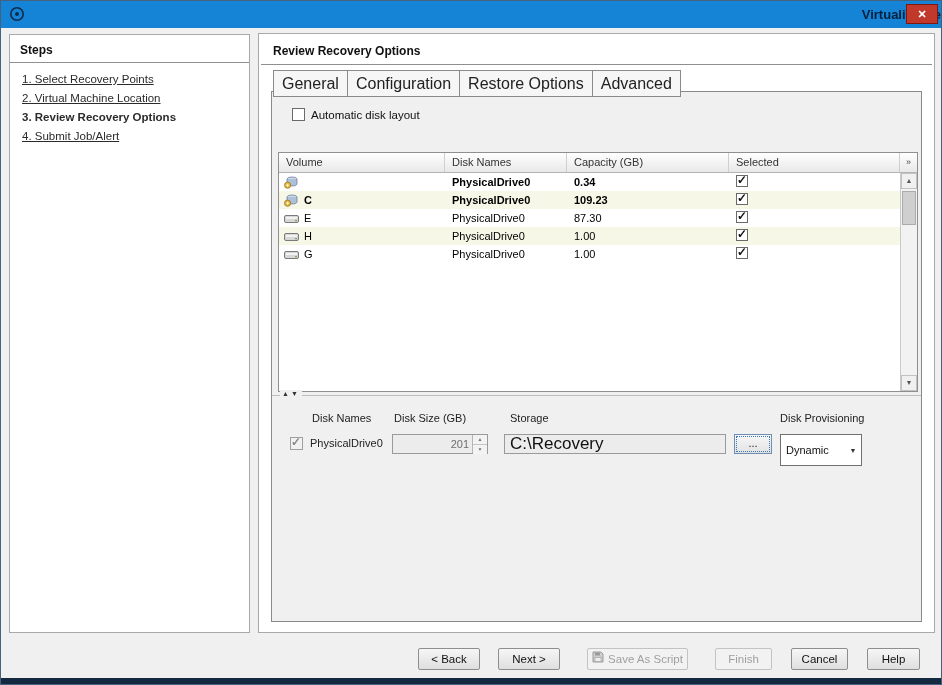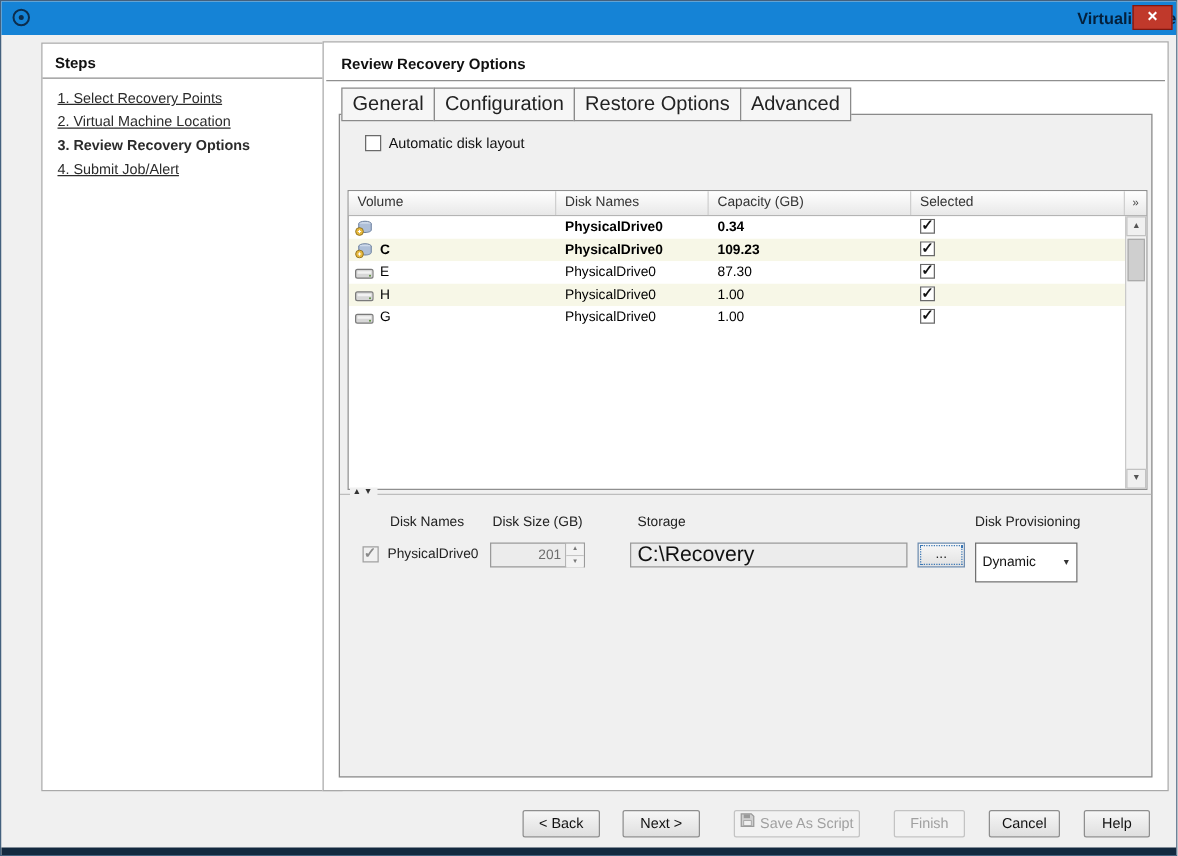--- a/index.html
+++ b/index.html
@@ -15,21 +15,21 @@
   .app-icon { position:absolute; left:8px; top:5px; width:16px; height:16px; }
   .title { position:absolute; left:0; right:0; text-align:right; font-size:13px;
            font-weight:bold; color:#04203c; line-height:27px; }
   .close-btn { position:absolute; right:3px; top:3px; width:32px; height:20px;
                background:#c0392b; border:1px solid #7e1710; color:#fff;
                font-size:11px; font-weight:bold; text-align:center; line-height:18px;
                cursor:default; }
 
   
   .sidebar { position:absolute; left:8px; top:33px; width:241px; height:599px;
-             background:#fff; border:1px solid #a9a9a9;margin-left:24px; }
+             background:#fff; border:1px solid #a9a9a9; }
   .steps-heading { font-size:12px; font-weight:bold; color:#111;
                    padding:8px 10px 5px 10px; border-bottom:1px solid #8f8f8f; }
   .steps-list { list-style:none; padding:10px 0 0 12px; }
   .steps-list li { font-size:11.5px; margin-bottom:7px; color:#2b2b2b; }
   .step-link { text-decoration:underline; cursor:default; }
   .step-current { font-weight:bold; text-decoration:none; color:#000; }
 
   .content { position:absolute; left:257px; top:32px; width:677px; height:600px;
              background:#fff; border:1px solid #a9a9a9; }
   .content-heading { font-size:12px; font-weight:bold; color:#111;
@@ -98,21 +98,21 @@
   
   .detail-label { position:absolute; font-size:11px; color:#222; }
   .dl-names { left:40px; top:320px; }
   .dl-size  { left:122px; top:320px; }
   .dl-storage { left:238px; top:320px; }
   .dl-prov  { left:508px; top:320px; }
 
   .detail-cb { position:absolute; left:18px; top:345px; }
   .detail-diskname { position:absolute; left:38px; top:345px; font-size:11px; color:#222; }
 
-  .spinner { position:absolute; left:120px; top:342px; width:76px; height:20px;
+  .spinner { position:absolute; left:120px; top:342px; width:96px; height:20px;
              background:#ececec; border:1px solid #9a9a9a; display:flex; }
   .spin-val { flex:1; font-size:11px; color:#6e6e6e; text-align:right; line-height:18px;
               padding-right:3px; }
   .spin-btns { width:15px; border-left:1px solid #b5b5b5; display:flex; flex-direction:column; }
   .spin-btns span { flex:1; font-size:5px; color:#777; text-align:center; line-height:9px;
                     background:#f3f3f3; }
   .spin-btns span:first-child { border-bottom:1px solid #c5c5c5; }
 
   .storage-input { position:absolute; left:232px; top:342px; width:222px; height:20px;
                    background:#ececec; border:1px solid #9a9a9a; font-size:17px;

